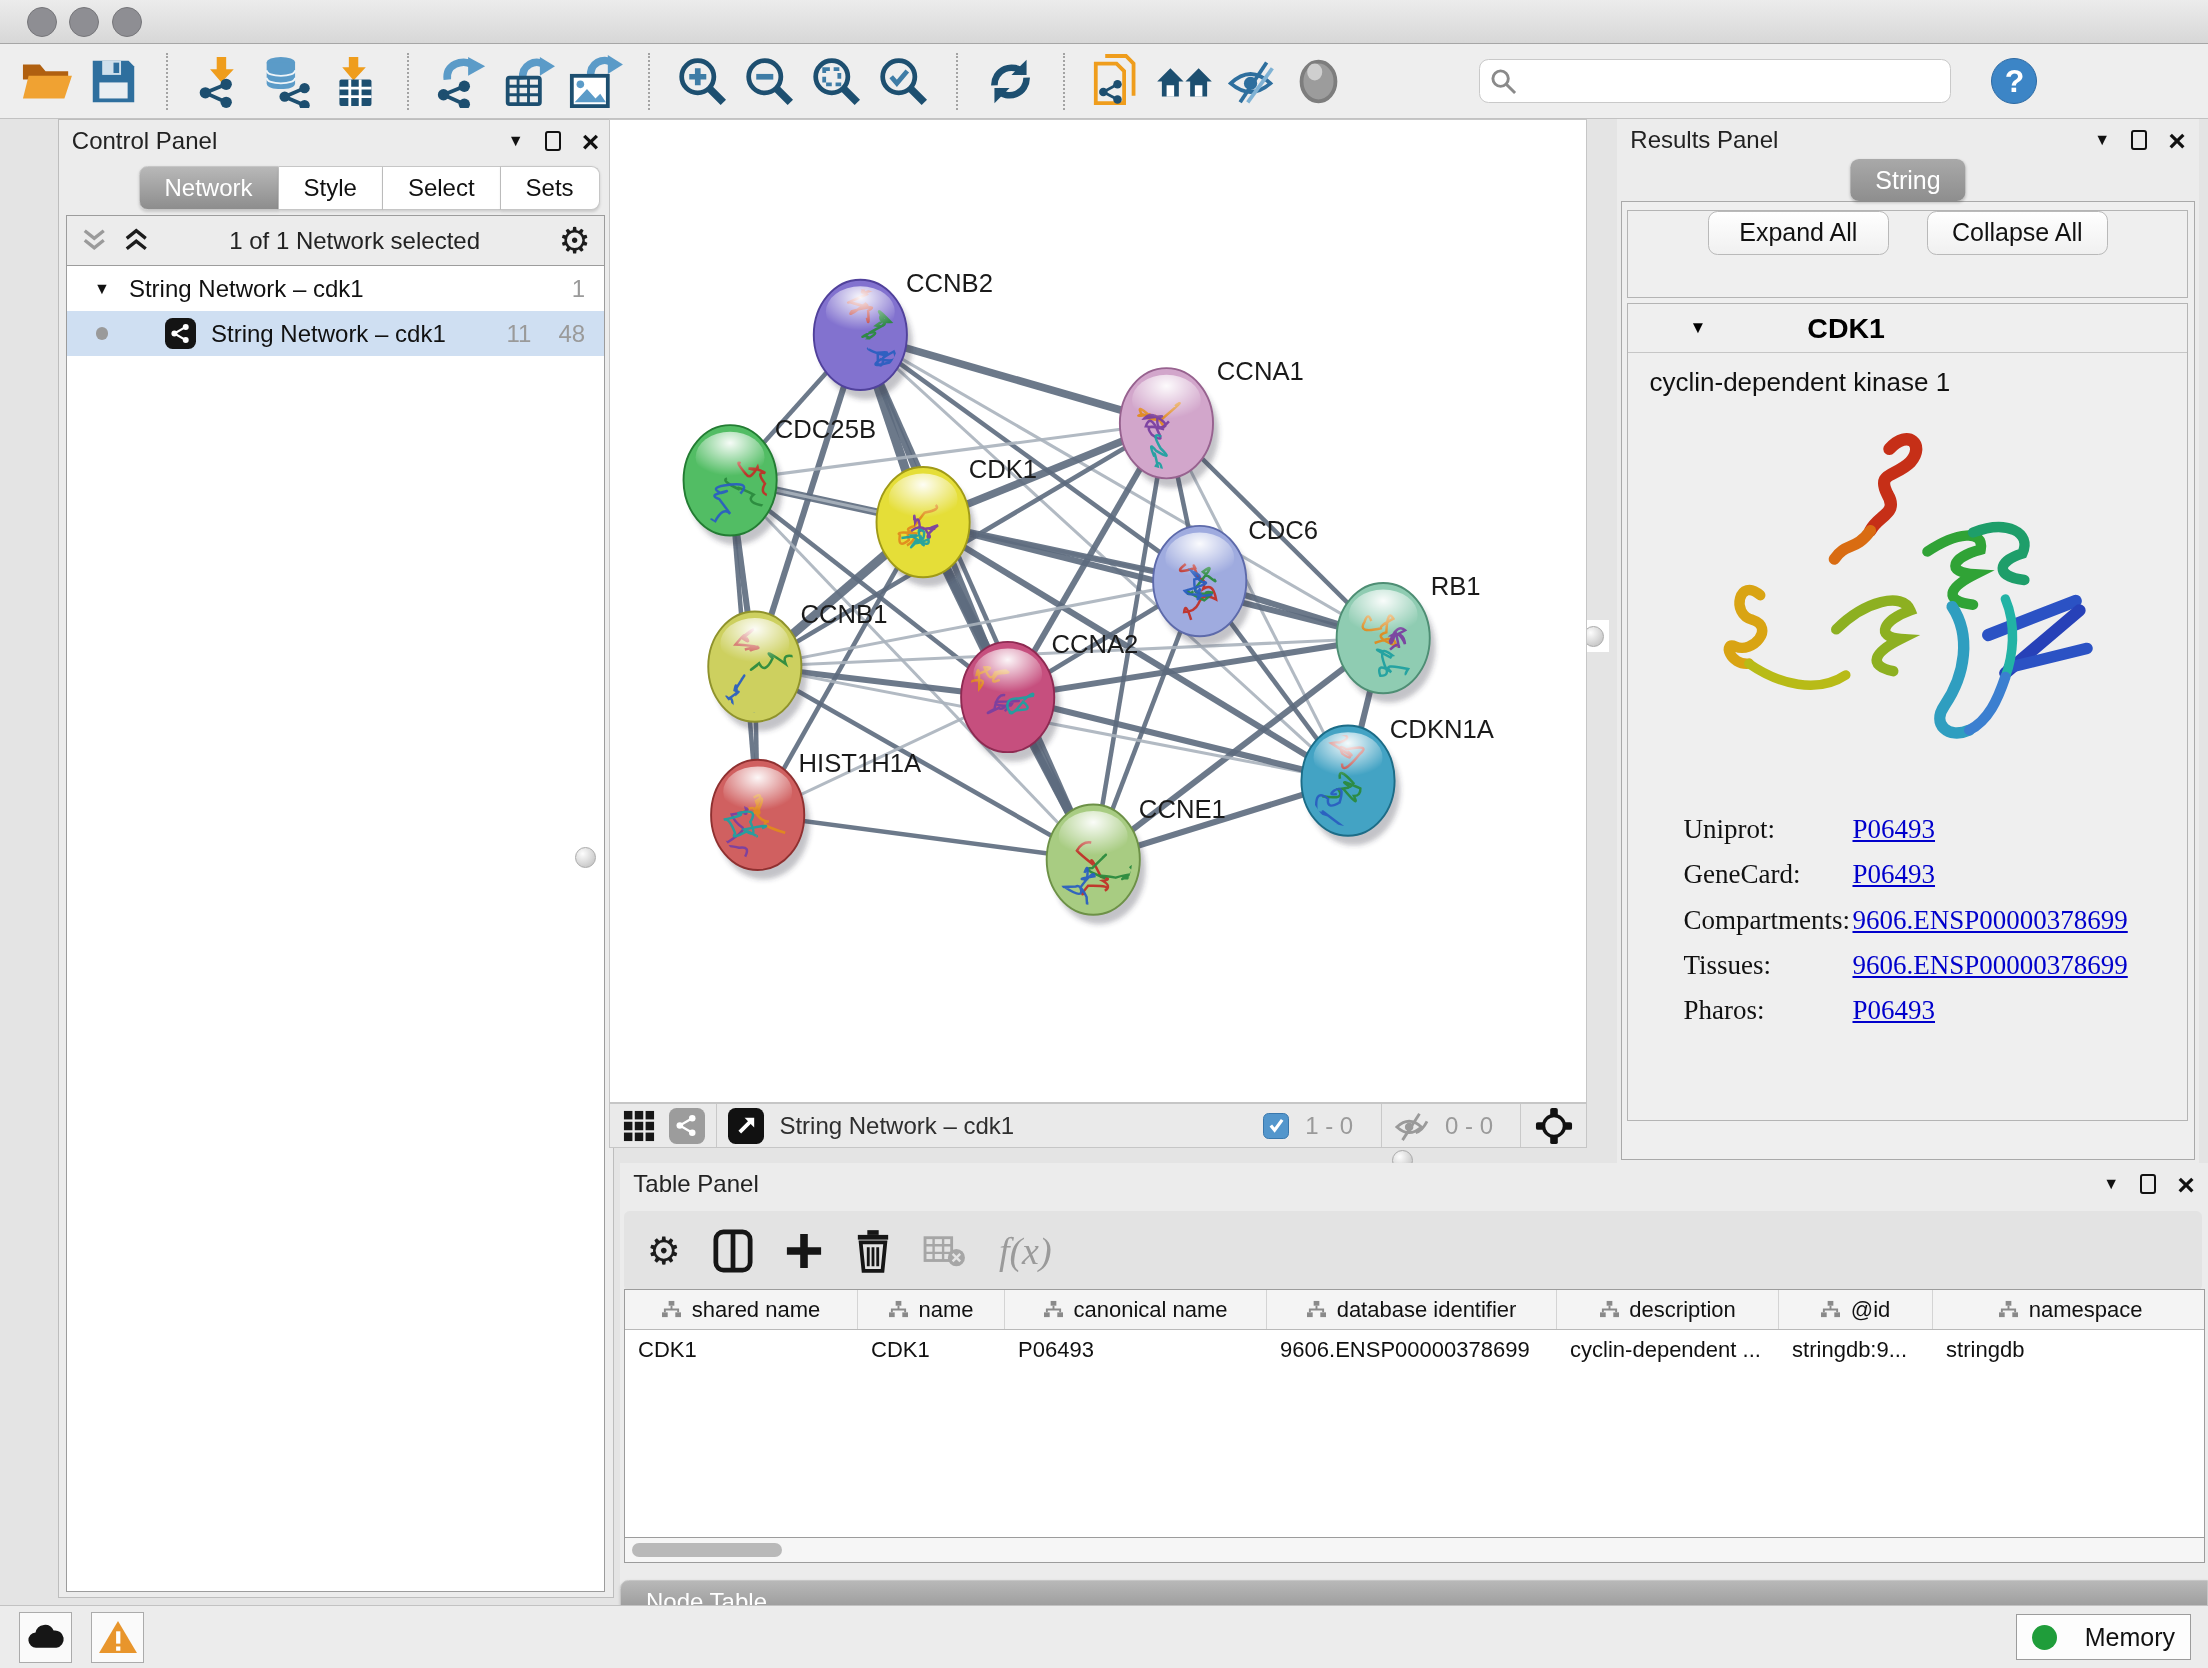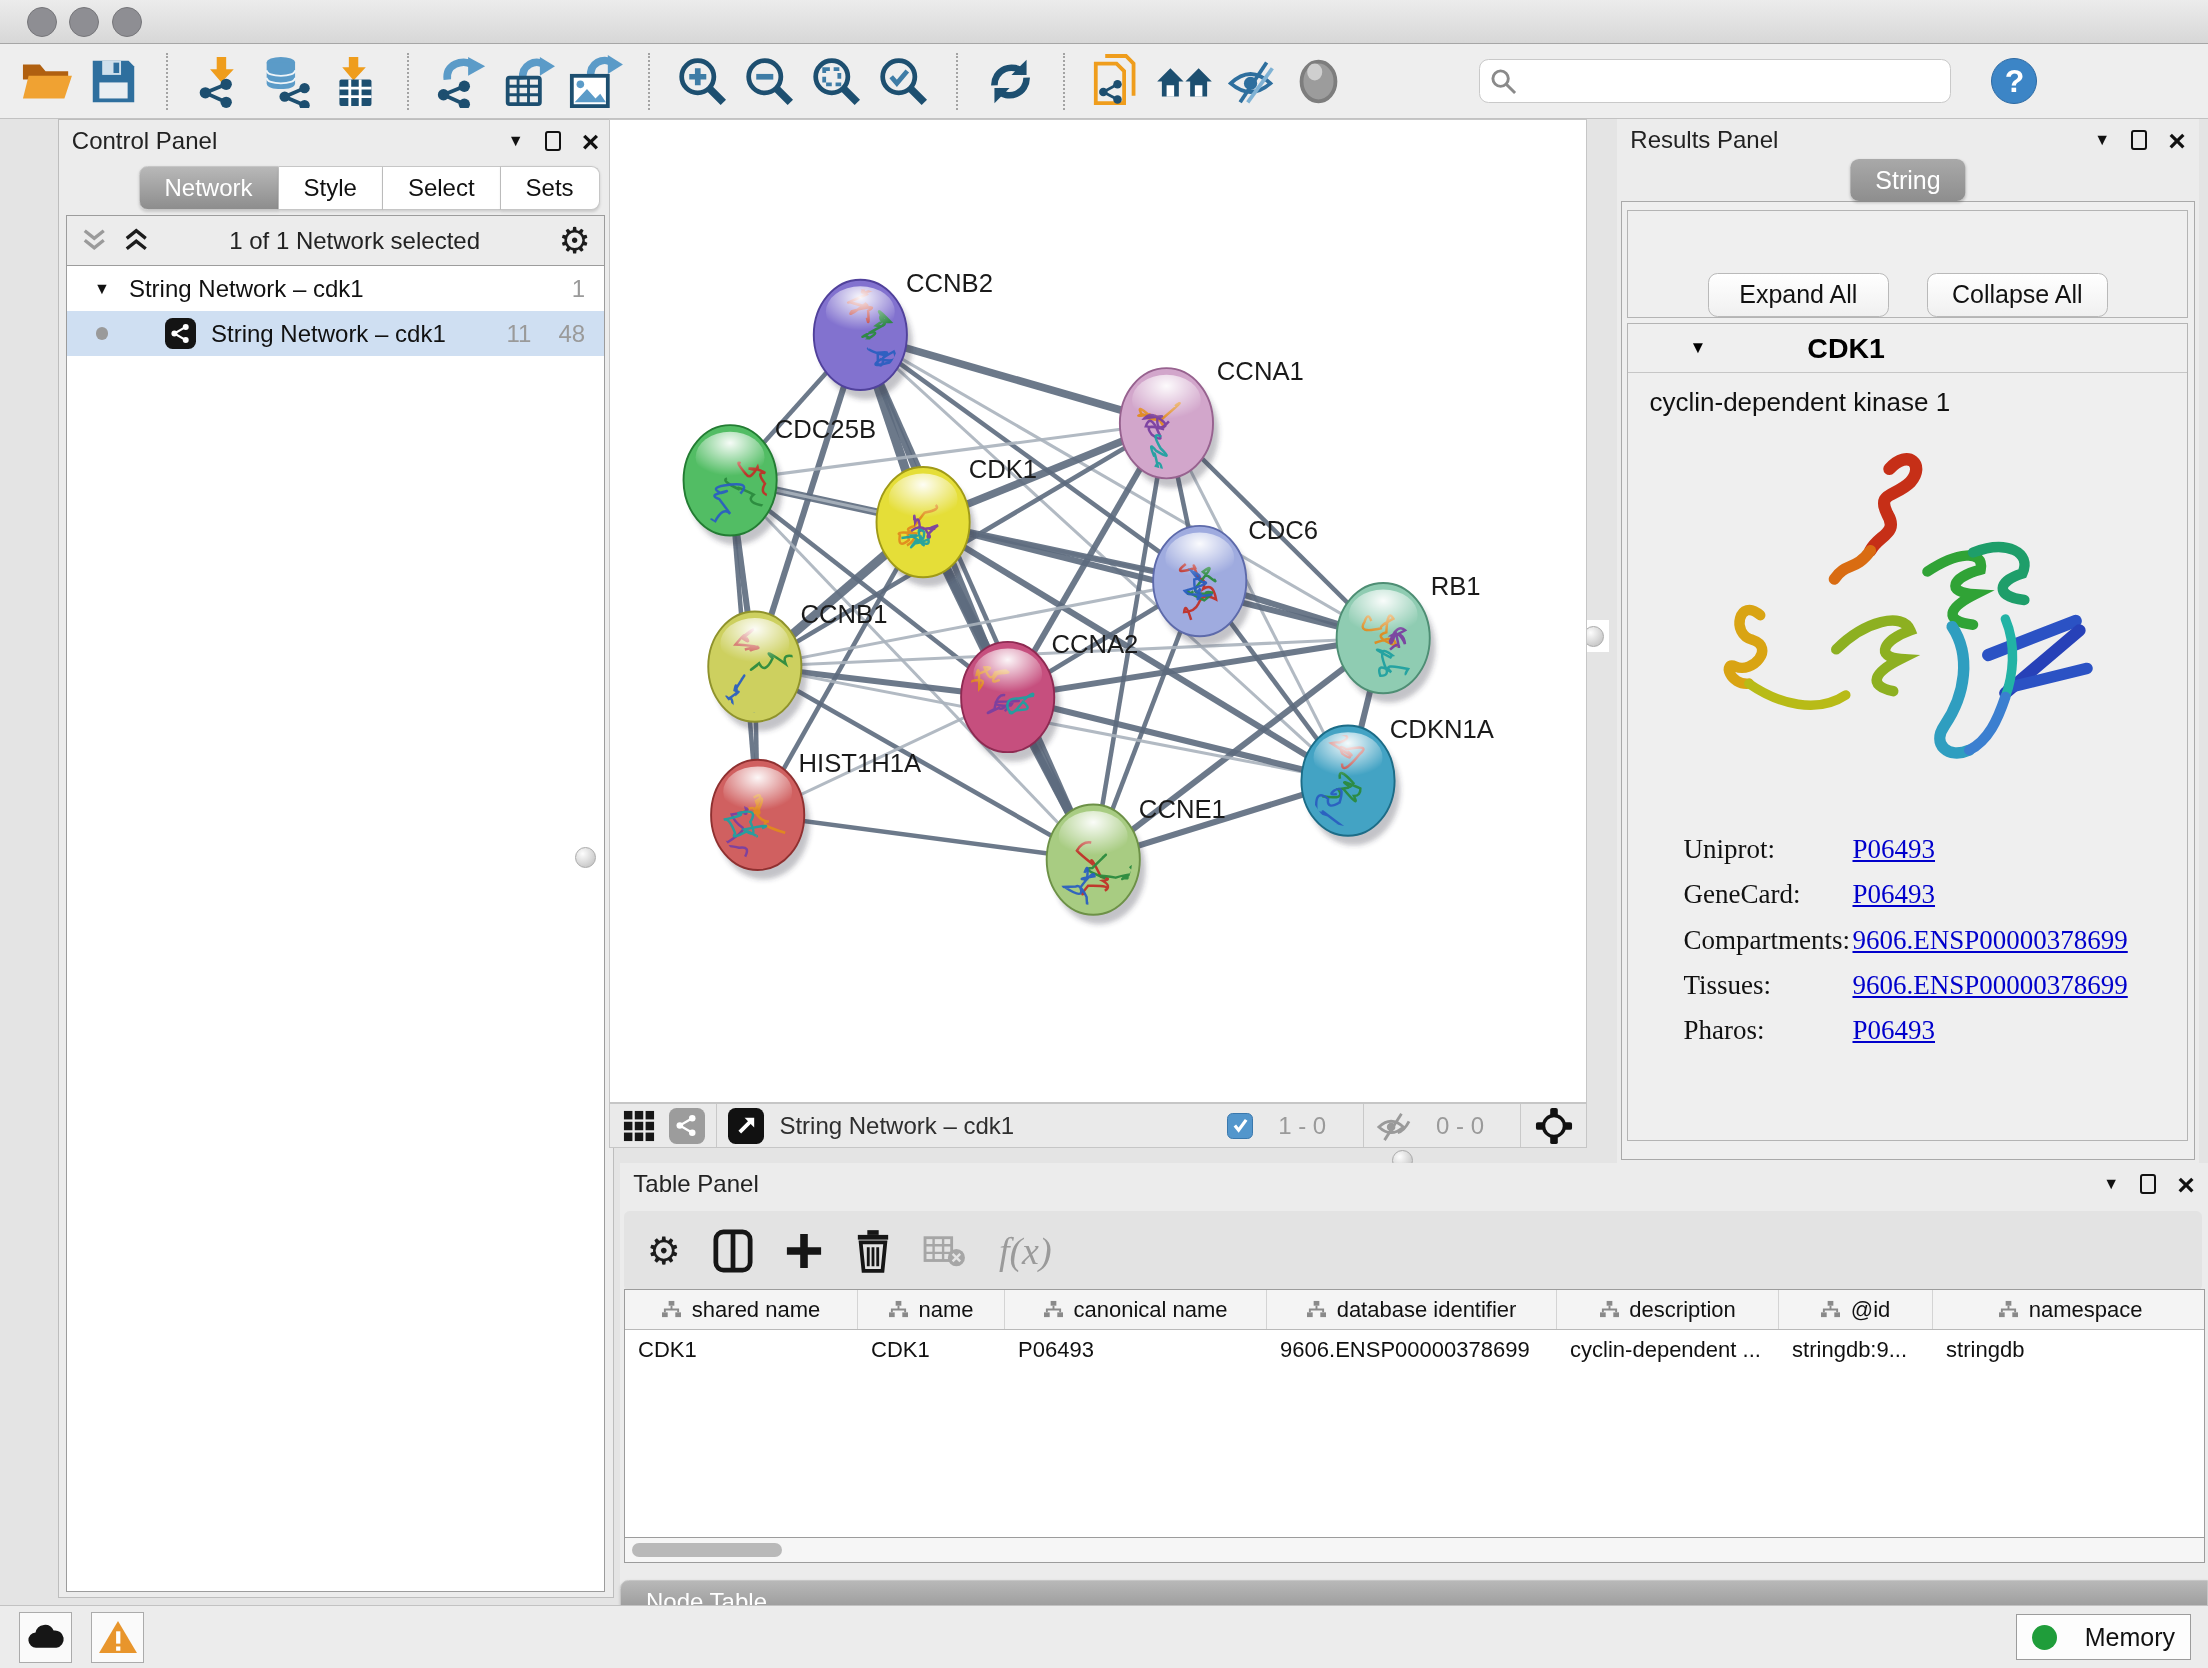--- a/index.html
+++ b/index.html
@@ -71,39 +71,39 @@
 
   
   #net-view { left:609px; top:119px; width:978px; height:984px; background:#fff;
     border:1px solid #c6c6c6; }
   #navbar { left:609px; top:1103px; width:978px; height:45px; background:#eaeaea;
     border:1px solid #c6c6c6; display:flex; align-items:center; padding:0 13.3px; }
   .nb-sep { width:0; height:43px; border-left:1px solid #c9c9c9; margin:0 11.4px; }
   .nb-badge { width:36px; height:36px; border-radius:7.6px; display:flex;
     align-items:center; justify-content:center; }
   #nb-title { font-size:24px; color:#2e2e2e; margin-left:15px; flex:1; }
-  .nb-count { font-size:24px; color:#9a9a9a; margin:0 25px; }
+  .nb-count { font-size:24px; color:#9a9a9a; margin:0 16px; }
   #nb-check { width:26px; height:26px; border-radius:5.7px; background:#5396cc;
     border:1px solid #3a78ad; display:flex; align-items:center; justify-content:center; }
 
   
   .grip { width:21px; height:21px; border-radius:50%;
     background:radial-gradient(circle at 35% 30%, #fdfdfd, #b9b9b9); border:1px solid #aaa; }
   .grip-pad { background:#fff; padding:5.7px; }
 
   
   #results-panel { left:1617px; top:119px; width:582px; height:1044px; background:#ececec; }
   #rp-tab { position:absolute; left:50%; transform:translateX(-50%); top:40px; height:42px;
     padding:0 25px; background:linear-gradient(#a9a9a9,#8e8e8e); border-radius:8.6px;
     color:#fff; font-size:25px; display:flex; align-items:center;
     box-shadow:0 1.9px 2.9px rgba(0,0,0,.2); z-index:2; }
   #rp-box { position:absolute; left:3.8px; top:82px; width:574px; height:959px;
     border:1.9px solid #a9a9a9; background:#efefef; }
-  #rp-buttons { margin:7.6px 5.7px 0 5.7px; border:1.9px solid #b4b4b4; height:108px;
-    display:flex; align-items:flex-end; justify-content:center; gap:38px; }
+  #rp-buttons { margin:7.6px 5.7px 0 5.7px; border:1.9px solid #b4b4b4; height:88px;
+    display:flex; align-items:flex-start; justify-content:center; gap:38px; }
   .rp-btn { min-width:181px; height:44px; background:linear-gradient(#ffffff,#f0f0f0);
     border:1px solid #b9b9b9; border-radius:9.5px; font-size:25px; color:#111;
     display:flex; align-items:center; justify-content:center; padding:0 23px; }
   #rp-section { margin:5.7px 5.7px 0 5.7px; border:1.9px solid #b4b4b4; height:818px; background:#efefef; }
   #rp-sec-head { height:49px; display:flex; align-items:center; border-bottom:1px solid #c6c6c6; }
   #rp-sec-head .tri { margin-left:61px; font-size:17px; }
   #rp-sec-head .ttl { font-size:28.5px; font-weight:bold; margin-left:101px; }
   #rp-subtitle { font-size:26px; color:#111; padding:13.3px 0 5.7px 21px; }
   #protein-img { display:block; margin:5.7px auto 0 auto; }
   #crosslinks { font-family:"Liberation Serif", serif; margin:25px 0 0 34px; }

